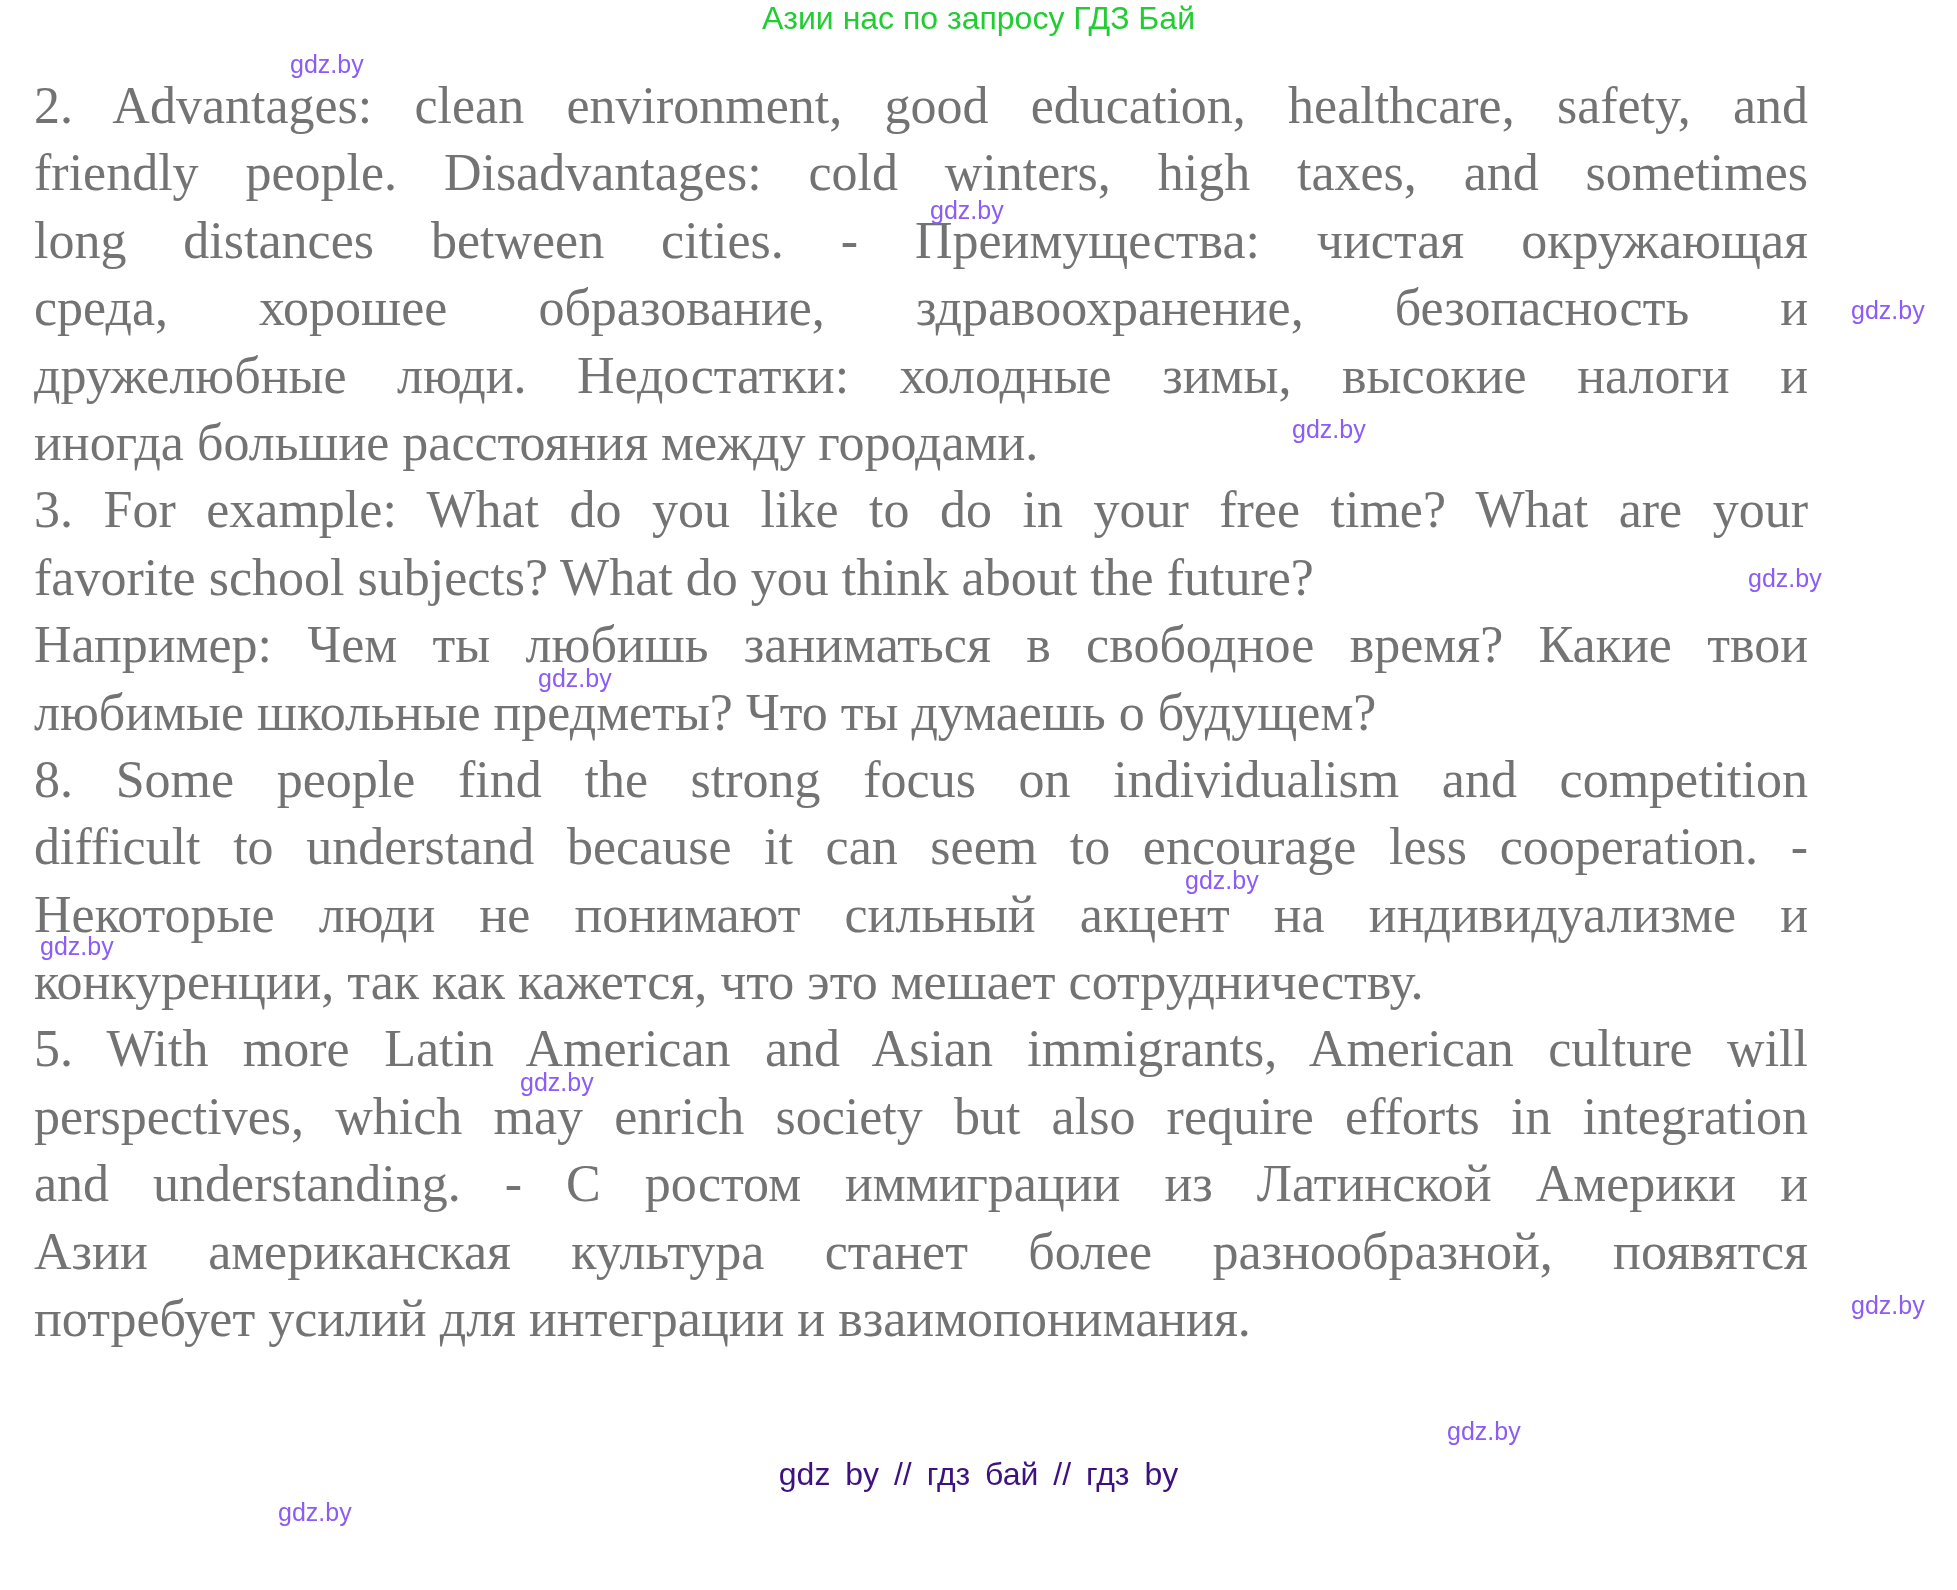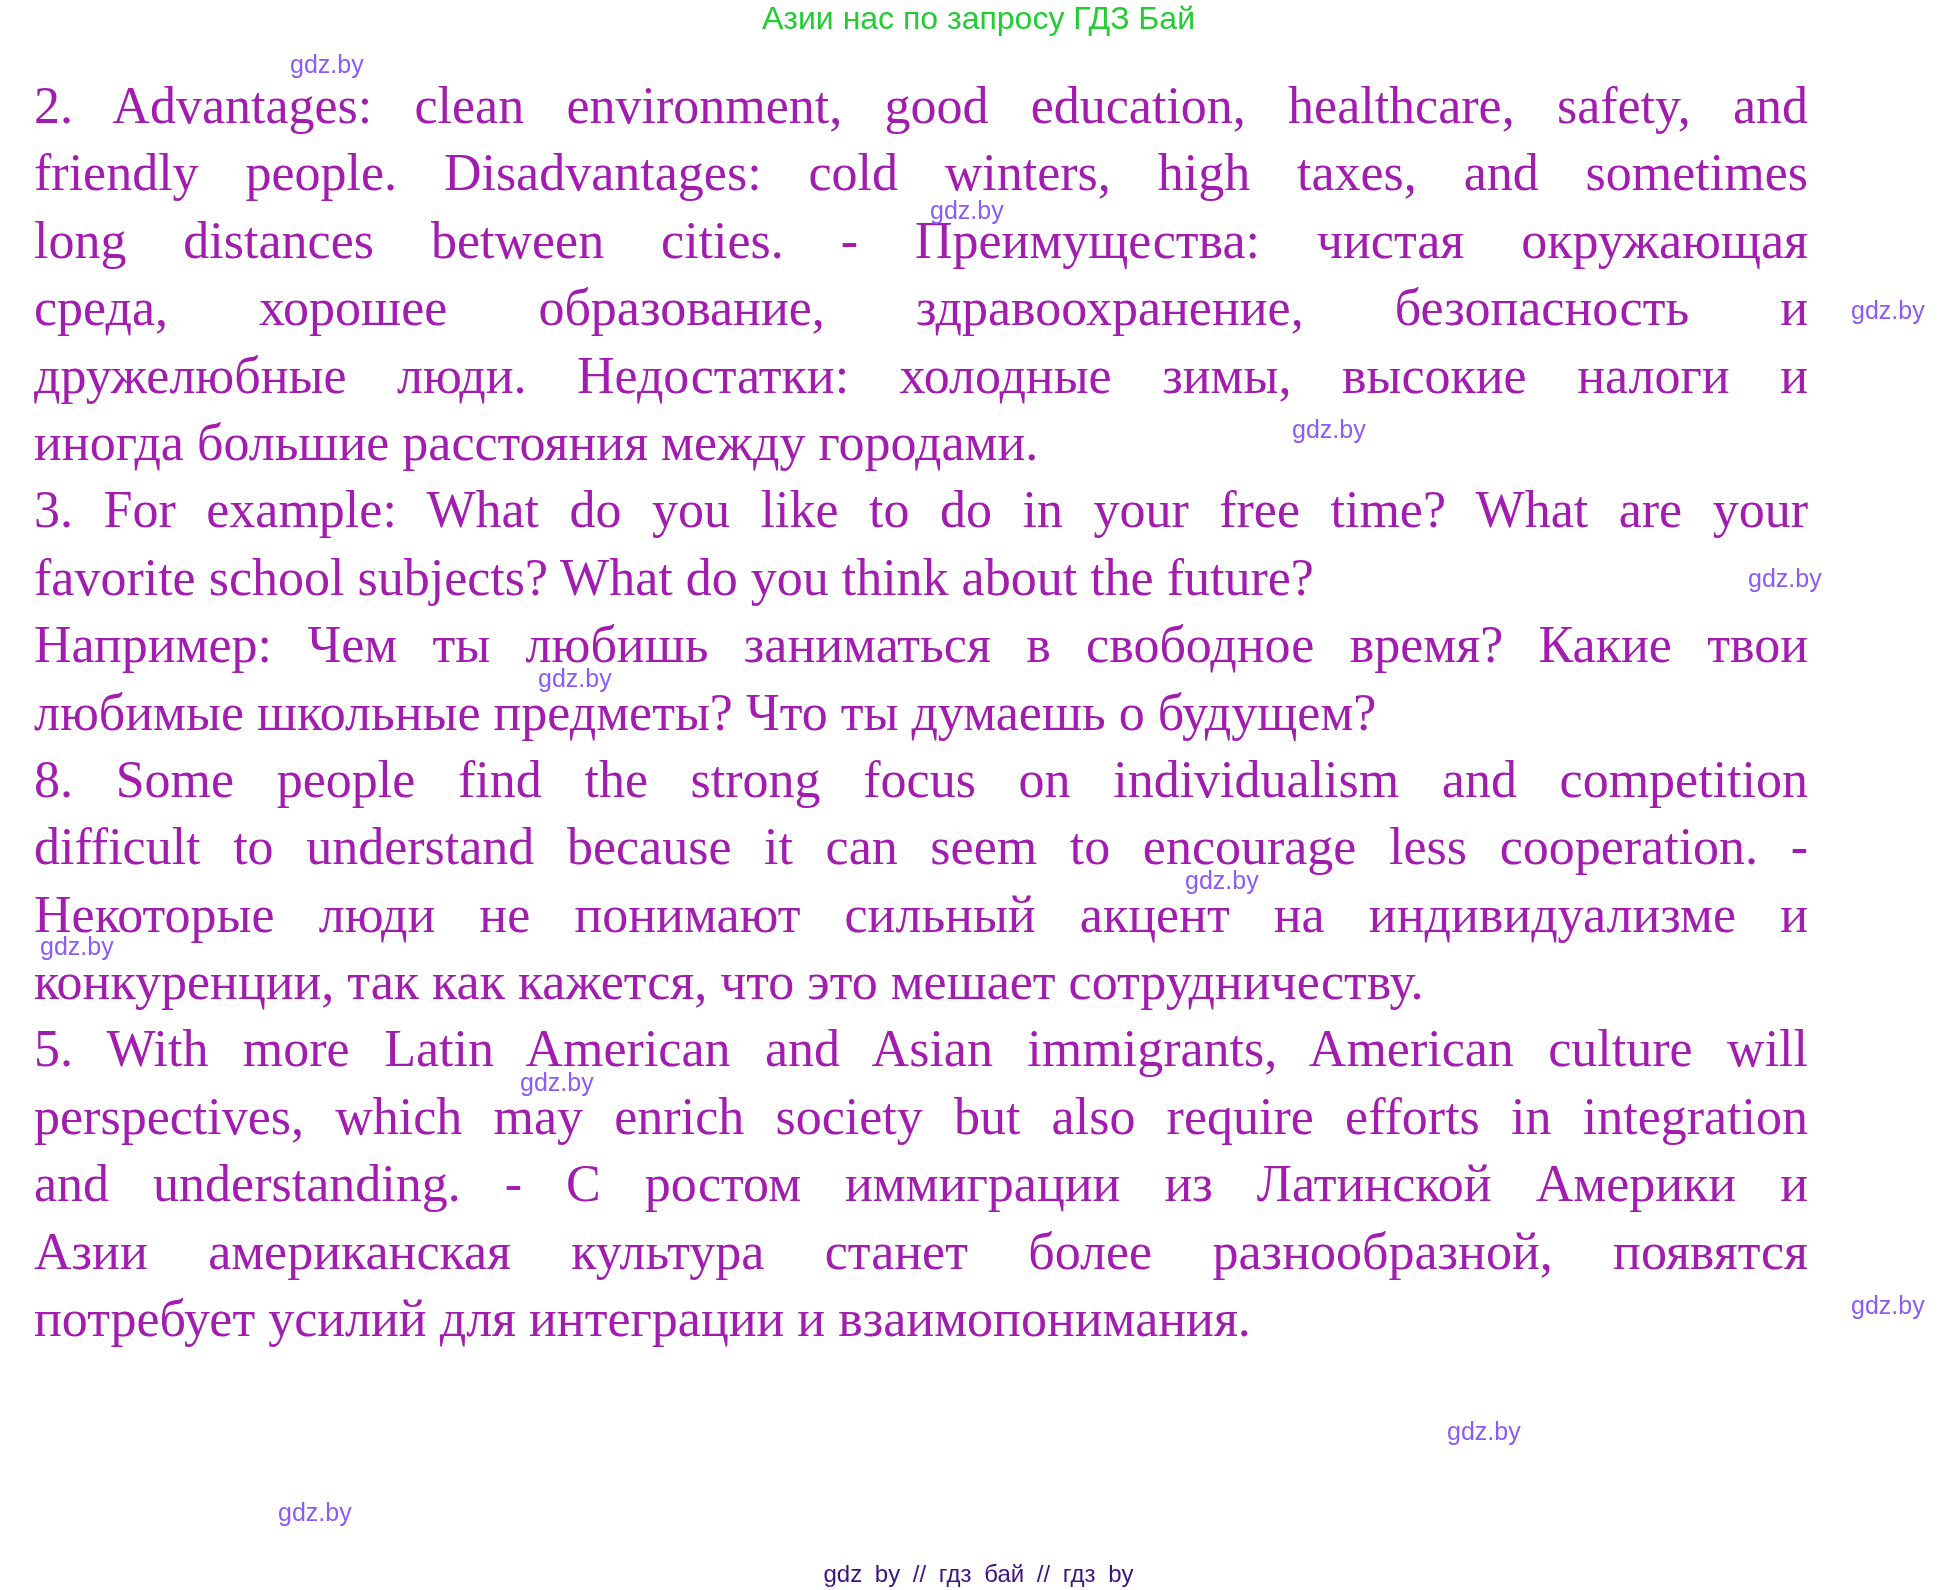--- a/index.html
+++ b/index.html
@@ -3,28 +3,28 @@
 <meta charset="utf-8">
 <style>
   html, body { margin: 0; padding: 0; background: #ffffff; }
   body { width: 1957px; height: 1590px; position: relative; overflow: hidden; }
   .banner {
     position: absolute; top: 0; left: 0; width: 1957px; text-align: center;
     font-family: "Liberation Sans", sans-serif; font-size: 32px; color: #22cc33;
     line-height: 36px;
   }
   .footer {
-    position: absolute; top: 1560px; left: 0; width: 1957px; text-align: center;
-    font-family: "Liberation Sans", sans-serif; font-size: 24px; color: #3d1180;
+    position: absolute; top: 1456px; left: 0; width: 1957px; text-align: center;
+    font-family: "Liberation Sans", sans-serif; font-size: 32px; color: #3d1180;
     word-spacing: 6px;
   }
   .content {
     position: absolute; left: 34px; top: 72px; width: 1774px;
     font-family: "Liberation Serif", serif; font-size: 52px; line-height: 67.4px;
-    color: #a21caf;
+    color: #737373;
   }
   .line {
     display: block; text-align: justify; text-align-last: justify; white-space: nowrap;
     height: 67.4px;
   }
   .line.last { text-align-last: left; }
   .wm {
     position: absolute; font-family: "Liberation Sans", sans-serif; font-size: 25px;
     color: #8b5cf6; line-height: 28px;
   }

